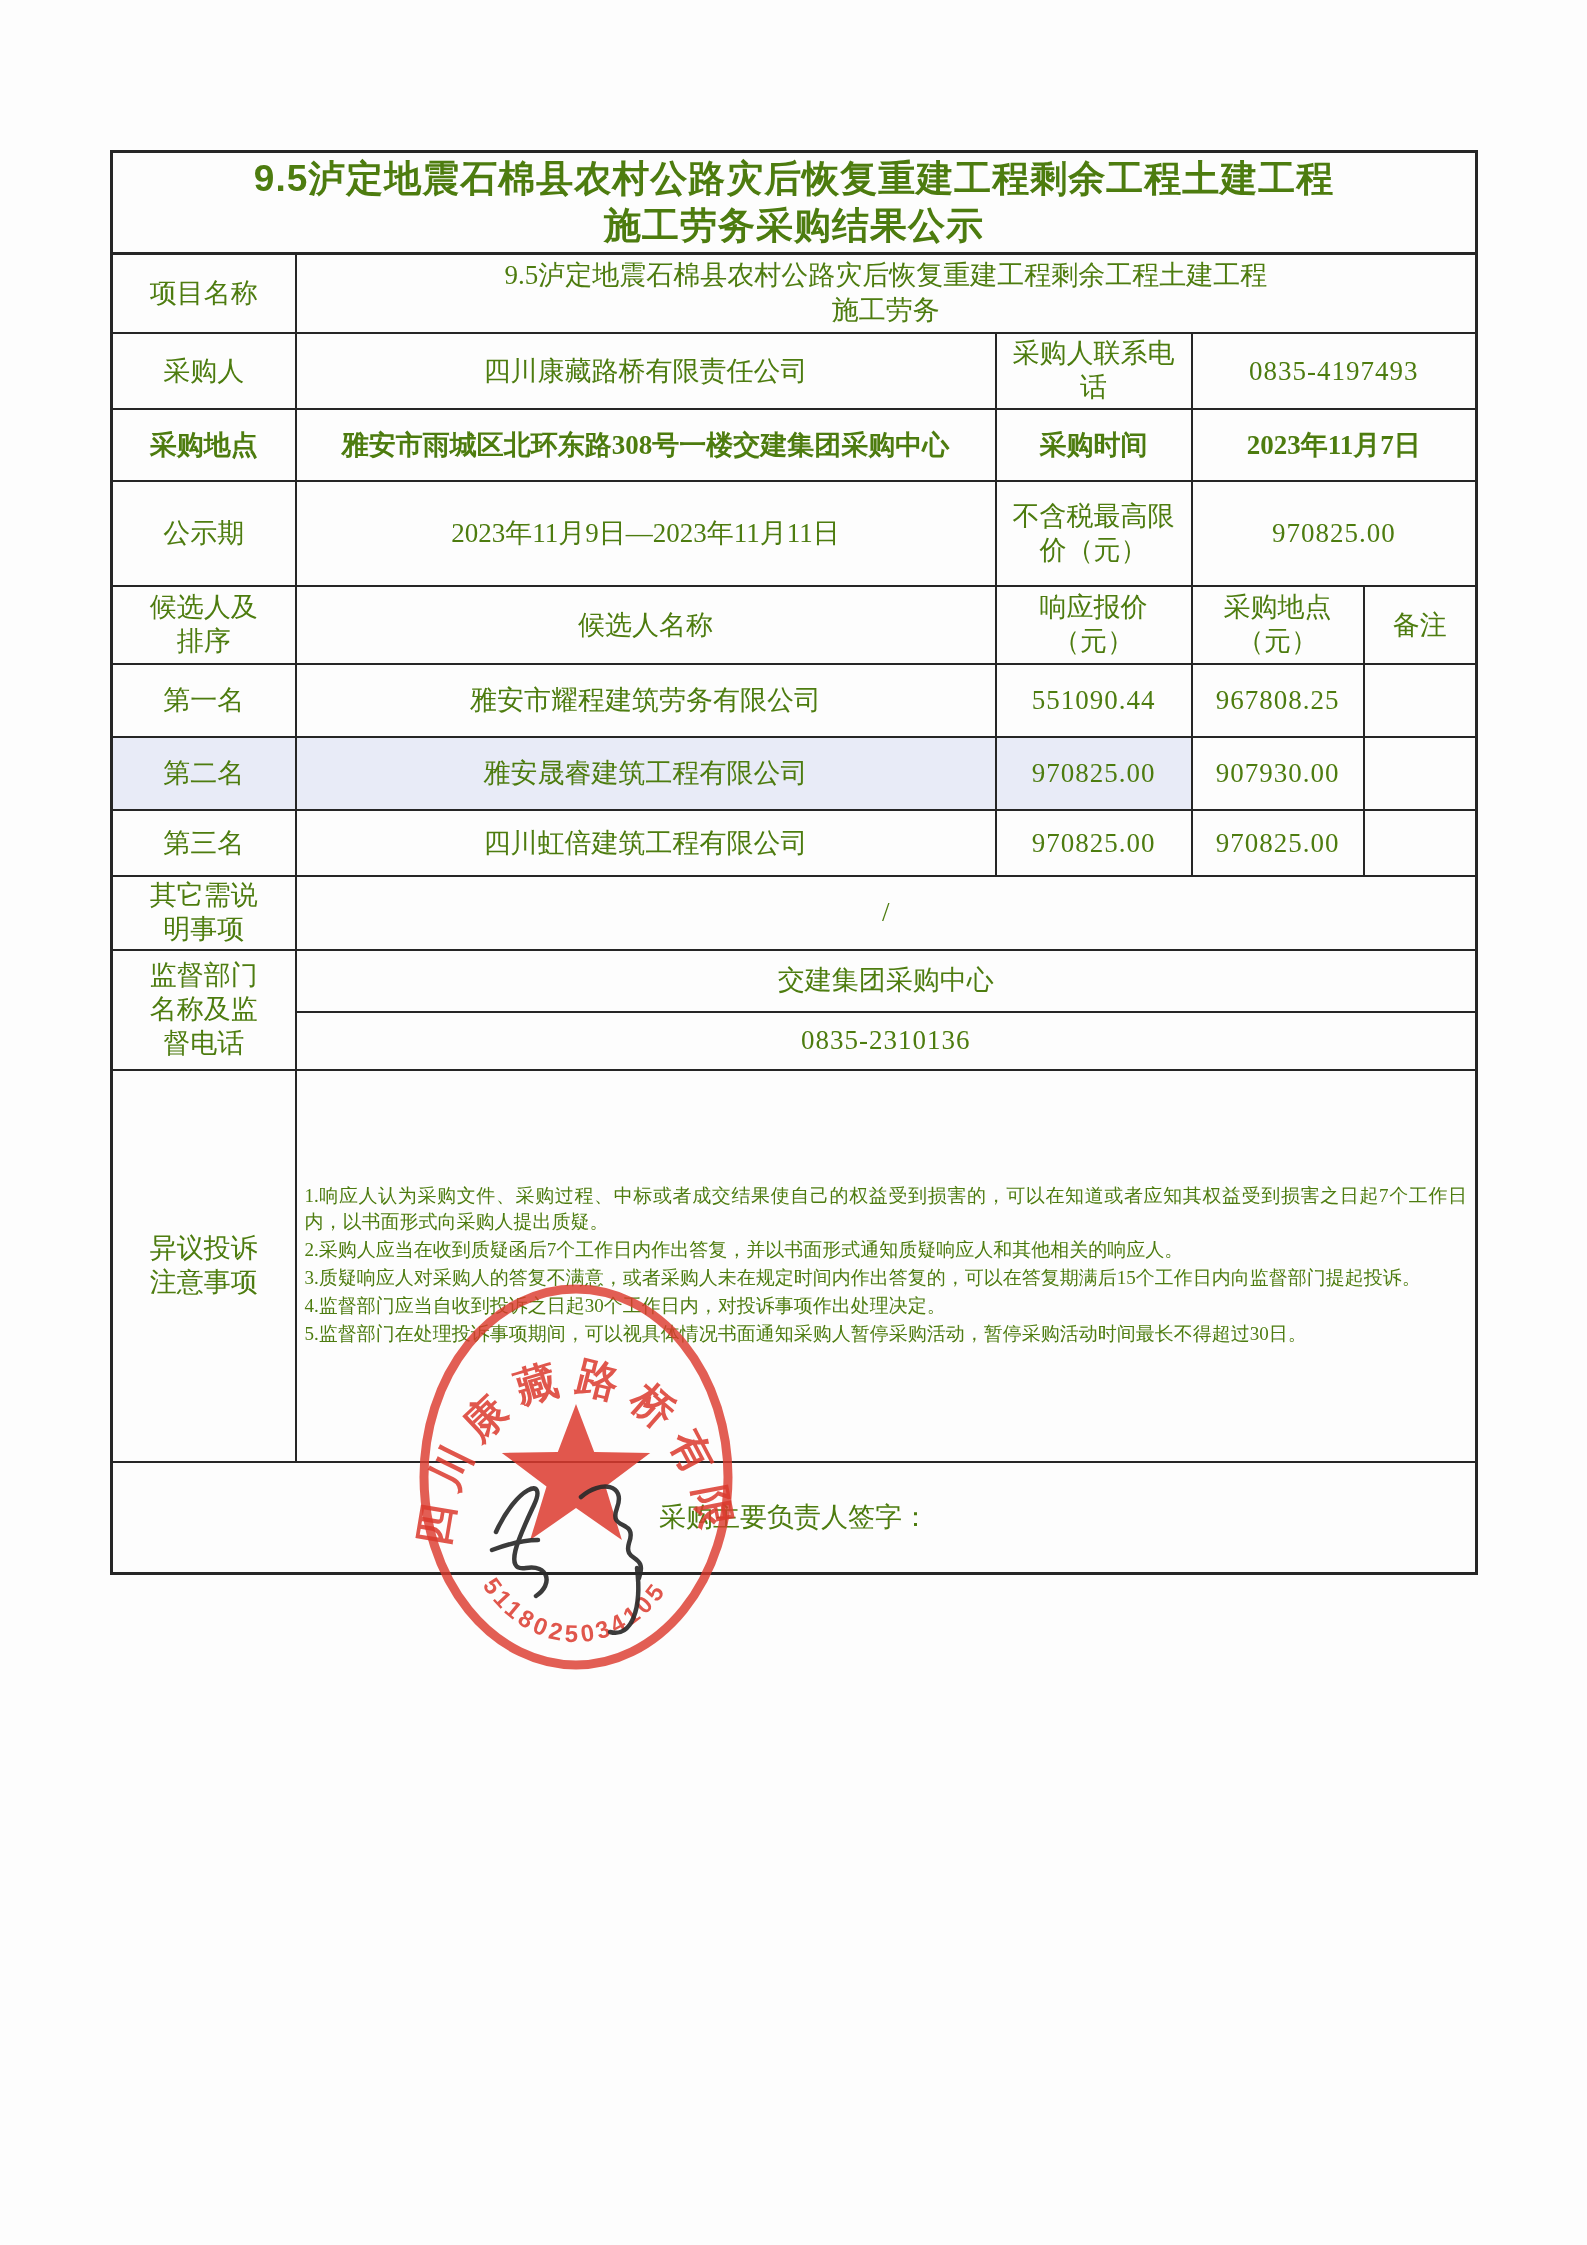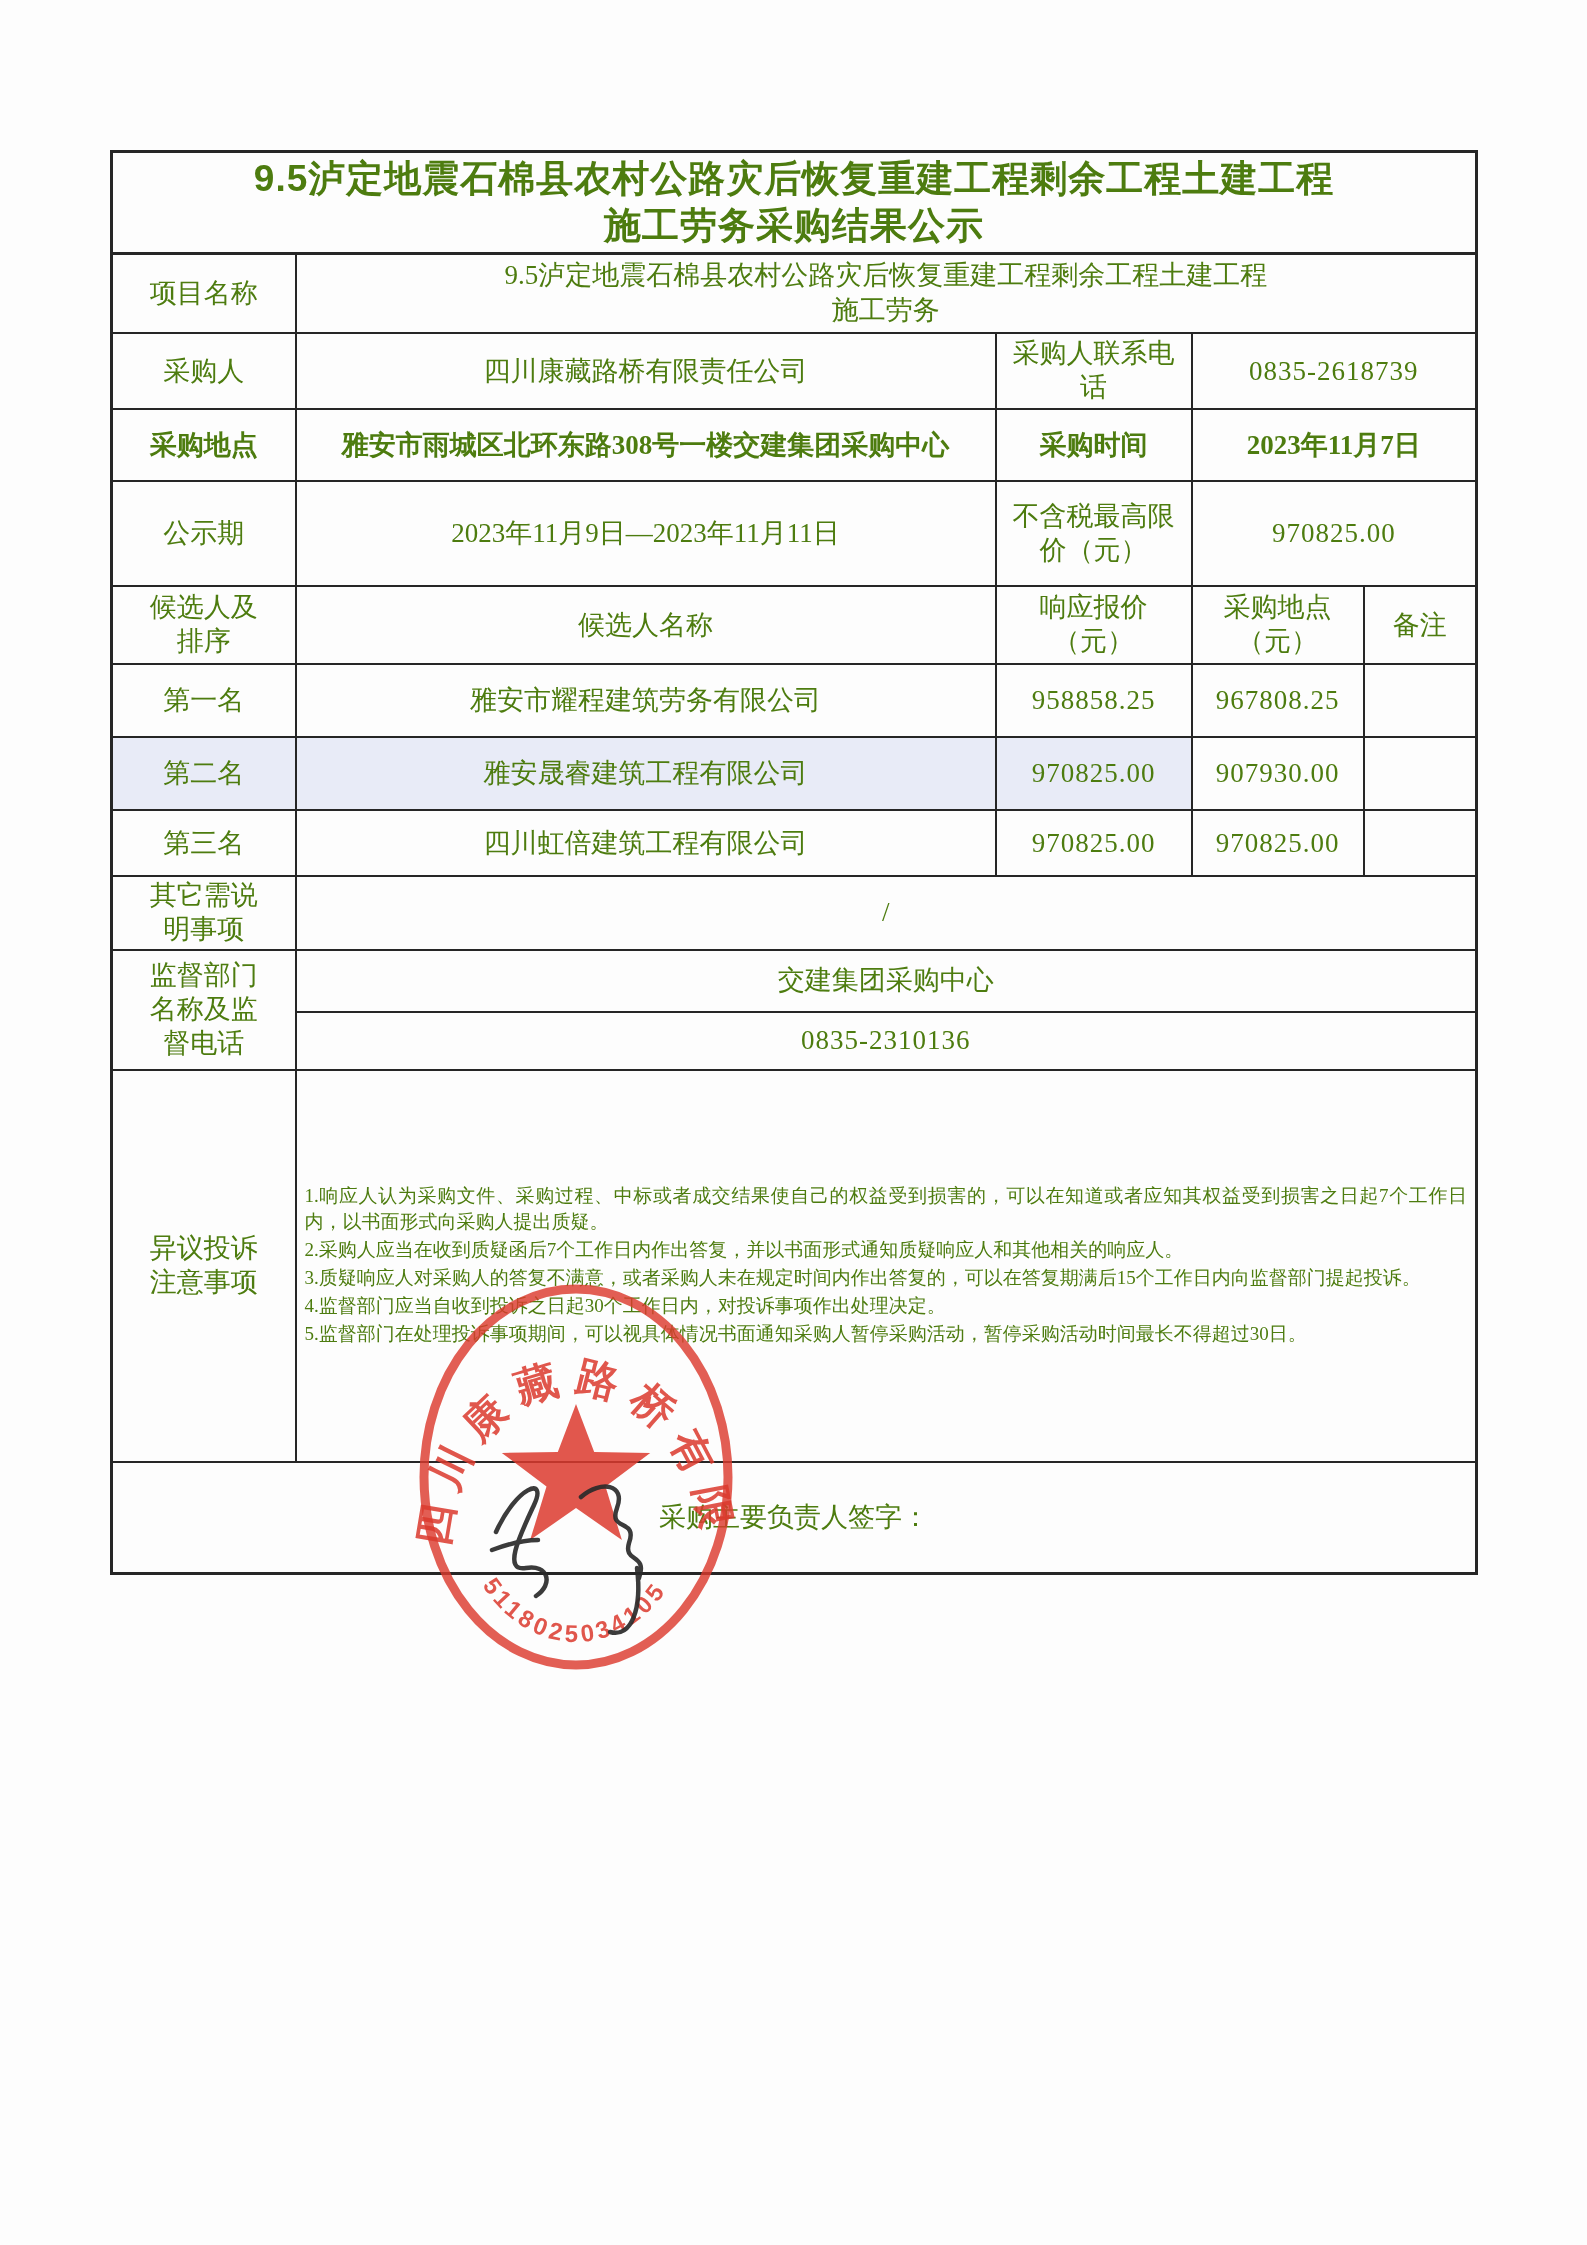--- a/index.html
+++ b/index.html
@@ -84,21 +84,21 @@
       </td>
     </tr>
 
     <tr class="r-purchaser">
       <td>采购人</td>
       <td>四川康藏路桥有限责任公司</td>
       <td>
         <span class="lbl-line">采购人联系电</span>
         <span class="lbl-line">话</span>
       </td>
-      <td colspan="2" class="num">0835-2618739</td>
+      <td colspan="2" class="num">0835-4197493</td>
     </tr>
 
     <tr class="r-location">
       <td>采购地点</td>
       <td class="left">雅安市雨城区北环东路308号一楼交建集团采购中心</td>
       <td>采购时间</td>
       <td colspan="2">2023年11月7日</td>
     </tr>
 
     <tr class="r-publicity">
@@ -124,21 +124,21 @@
       <td>
         <span class="lbl-line">采购地点</span>
         <span class="lbl-line">（元）</span>
       </td>
       <td>备注</td>
     </tr>
 
     <tr class="r-cand1">
       <td>第一名</td>
       <td>雅安市耀程建筑劳务有限公司</td>
-      <td class="num">958858.25</td>
+      <td class="num">551090.44</td>
       <td class="num">967808.25</td>
       <td></td>
     </tr>
 
     <tr class="r-cand2">
       <td class="hl">第二名</td>
       <td class="hl">雅安晟睿建筑工程有限公司</td>
       <td class="hl num">970825.00</td>
       <td class="num">907930.00</td>
       <td></td>

